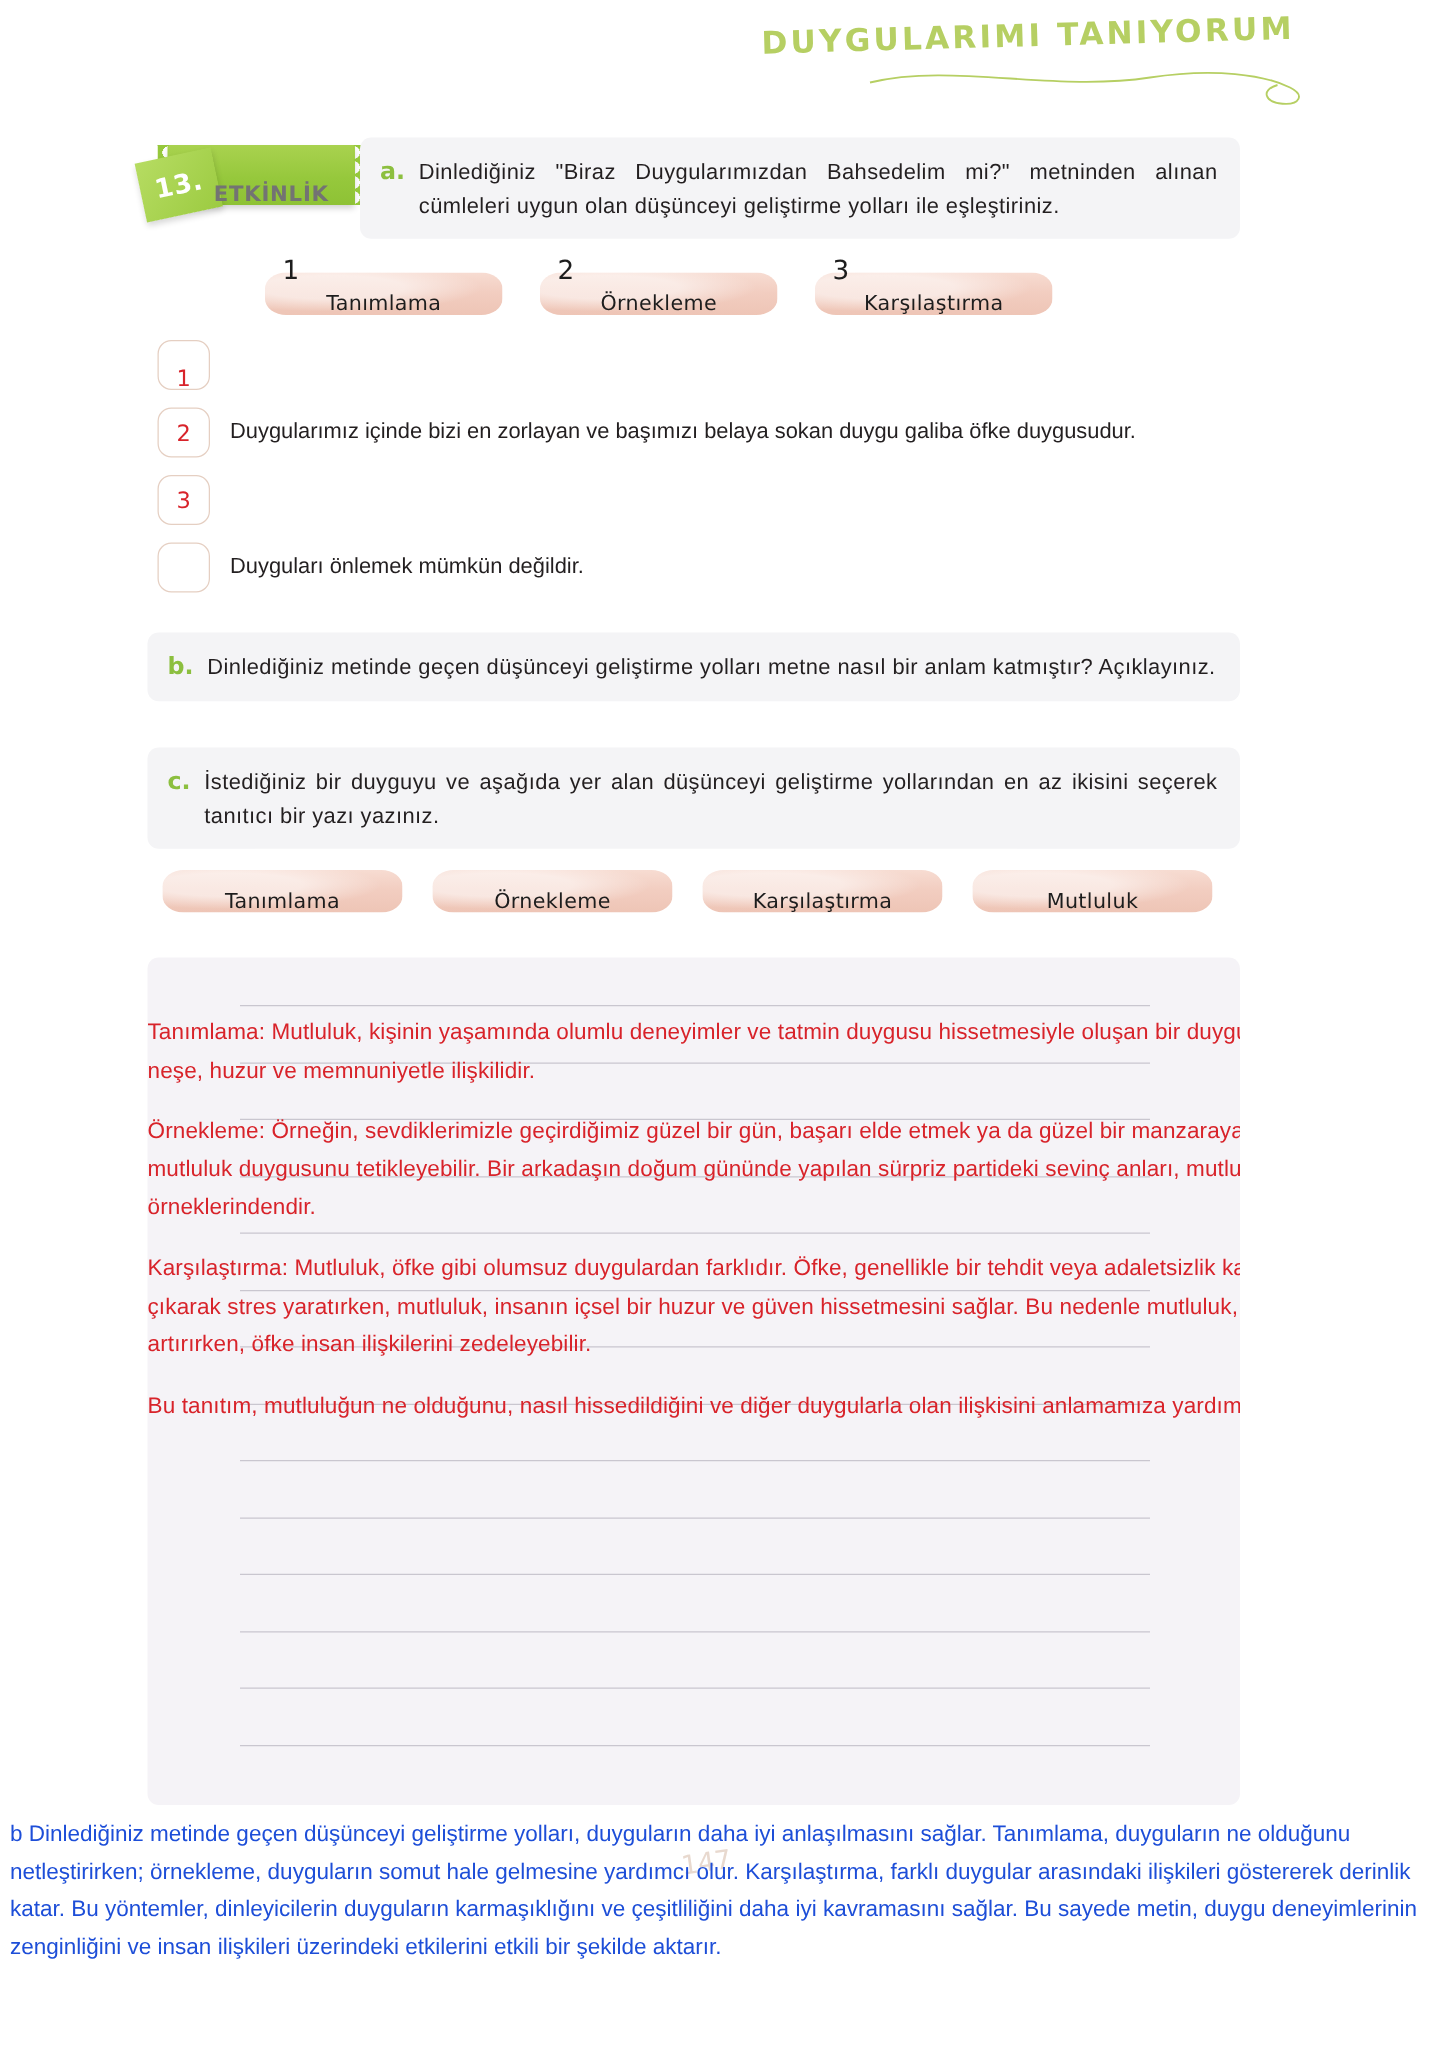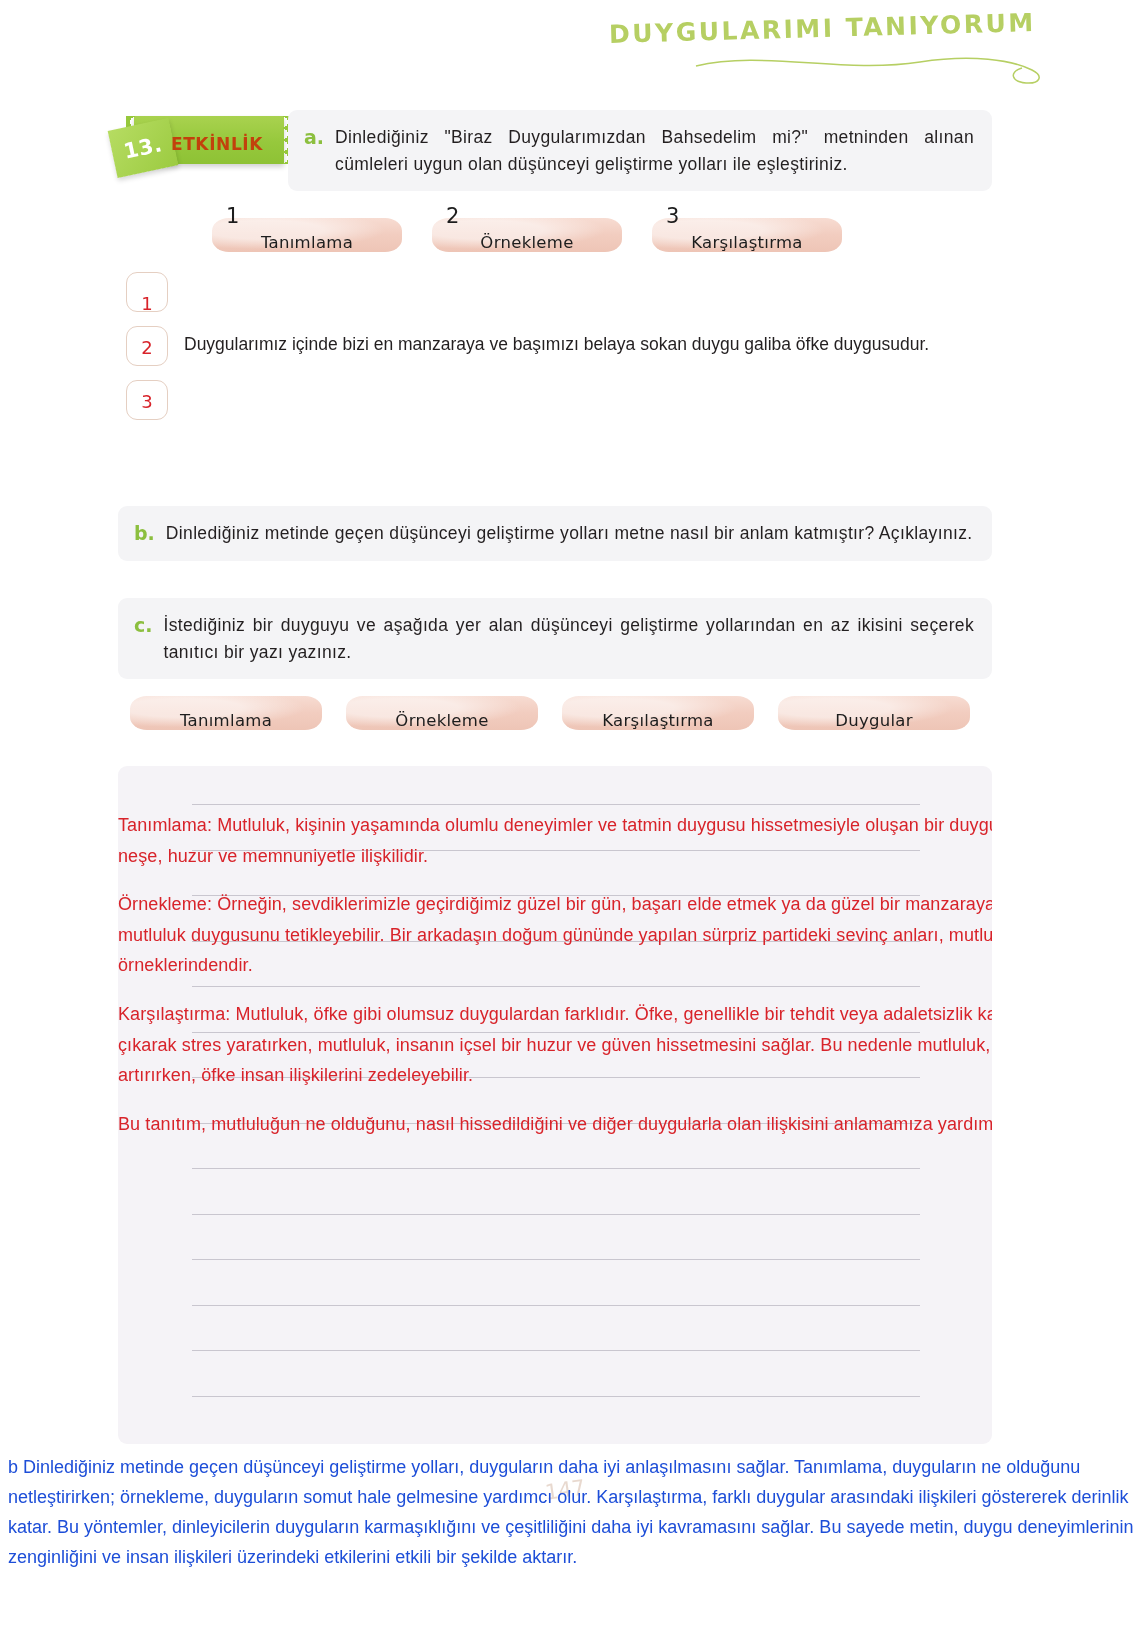--- a/index.html
+++ b/index.html
@@ -76,24 +76,24 @@
     font-family: "DejaVu Sans", sans-serif;
     font-weight: 700;
     font-size: 21px;
     display: flex;
     align-items: center;
     justify-content: center;
     letter-spacing: .5px;
   }
   .badge-label {
     position: absolute;
-    left: 40px; top: 8px;
+    left: 40px; top: 20px;
     width: 130px; height: 48px;
     display: flex; align-items: center; justify-content: center;
-    color: #c2410c;
+    color: #737373;
     font-family: "DejaVu Sans", sans-serif;
     font-weight: 700;
     font-size: 17px;
     letter-spacing: .6px;
     z-index: 3;
   }
 
   
   .prompt {
     position: absolute;
@@ -291,27 +291,33 @@
 <div class="match-list">
   <div class="match-row">
     <div class="match-box">
       <span class="match-answer shift-down">1</span>
     </div>
   </div>
   <div class="match-row">
     <div class="match-box">
       <span class="match-answer">2</span>
     </div>
-    <div class="match-text">Duygularımız içinde bizi en manzaraya ve başımızı belaya sokan duygu galiba öfke duygusudur.</div>
+    <div class="match-text">Duygularımız içinde bizi en zorlayan ve başımızı belaya sokan duygu galiba öfke duygusudur.</div>
   </div>
   <div class="match-row">
     <div class="match-box">
       <span class="match-answer">3</span>
     </div>
   </div>
+  <div class="match-row">
+    <div class="match-box">
+      <span class="match-answer"></span>
+    </div>
+    <div class="match-text">Duyguları önlemek mümkün değildir.</div>
+  </div>
 </div>
 
 <div class="prompt" id="prompt-b">
   <span class="prompt-marker">b.</span>
   <span class="prompt-text">Dinlediğiniz metinde geçen düşünceyi geliştirme yolları metne nasıl bir anlam katmıştır? Açıklayınız.</span>
 </div>
 
 <div class="prompt" id="prompt-c">
   <span class="prompt-marker">c.</span>
   <span class="prompt-text">İstediğiniz bir duyguyu ve aşağıda yer alan düşünceyi geliştirme yollarından en az ikisini seçerek tanıtıcı bir yazı yazınız.</span>
@@ -321,21 +327,21 @@
   <div class="chip">
     <span class="chip-text">Tanımlama</span>
   </div>
   <div class="chip">
     <span class="chip-text">Örnekleme</span>
   </div>
   <div class="chip">
     <span class="chip-text">Karşılaştırma</span>
   </div>
   <div class="chip">
-    <span class="chip-text">Duygular</span>
+    <span class="chip-text">Mutluluk</span>
   </div>
 </div>
 
 <div class="answer-panel">
   <div class="rule-lines" id="rule-lines">
       <i style="top: 38px;"></i>
       <i style="top: 83.5px;"></i>
       <i style="top: 129px;"></i>
       <i style="top: 174.5px;"></i>
       <i style="top: 220px;"></i>

